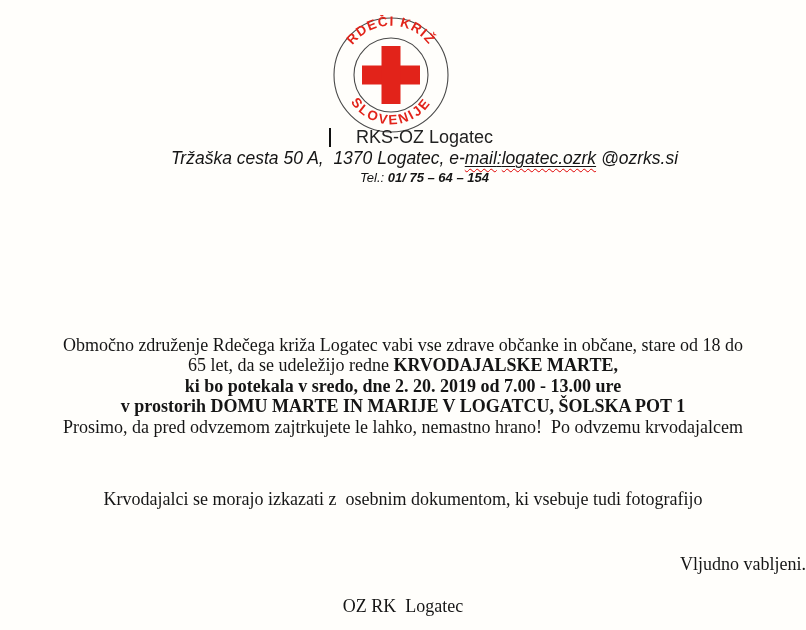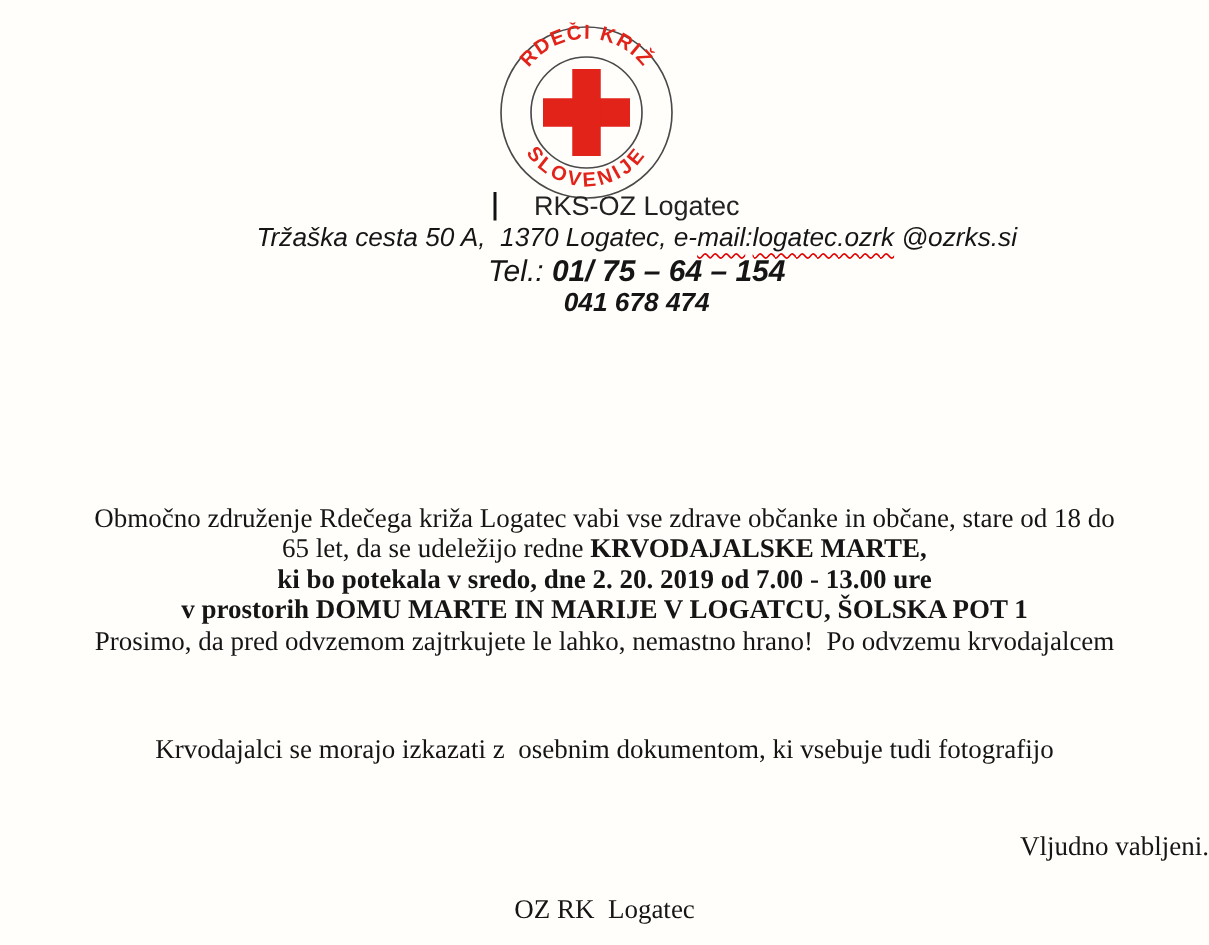--- a/index.html
+++ b/index.html
@@ -38,25 +38,26 @@
     top: 128px;
     width: 2px;
     height: 19px;
     background: #111;
   }
 
   
   .sans { font-family: "Liberation Sans", "DejaVu Sans", sans-serif; margin-left: 43px; }
   .org-line   { top: 127px; font-size: 18px; color: #222; white-space: pre; }
   .addr-line  { top: 148px; font-size: 17.5px; font-style: italic; white-space: pre; }
-  .tel-line   { top: 170px; font-size: 20px; font-style: italic; white-space: pre; }
+  .tel-line   { top: 170px; font-size: 13px; font-style: italic; white-space: pre; }
   .mobile-line{ top: 191px; font-size: 17.5px; font-style: italic; font-weight: bold; white-space: pre; }
   .bold { font-weight: bold; }
 
   .email-underline {
+    text-decoration: underline;
     text-decoration-thickness: 1px;
     text-underline-offset: 2px;
   }
   .wavy {
     text-decoration: underline wavy #e00000;
     text-decoration-thickness: 1px;
     text-underline-offset: 4px;
   }
 
   
@@ -98,21 +99,20 @@
   </div>
 
   <div class="text-cursor"></div>
 
   <div class="abs center sans org-line">RKS-OZ Logatec</div>
 
   <div class="abs center sans addr-line"><span>Tržaška cesta 50 A,  1370 Logatec, e-</span><span class="email-underline"><span class="wavy">mail</span><span>:</span><span class="wavy">logatec.ozrk</span></span><span> @ozrks.si</span></div>
 
   <div class="abs center sans tel-line"><span>Tel.: </span><span class="bold">01/ 75 – 64 – 154</span></div>
 
-  <div class="abs center sans mobile-line">041 678 474</div>
 
 
   <div class="abs center serif para1">
     <div class="pline">Območno združenje Rdečega križa Logatec vabi vse zdrave občanke in občane, stare od 18 do</div>
     <div class="pline"><span>65 let, da se udeležijo redne </span><span class="bold">KRVODAJALSKE MARTE,</span></div>
     <div class="pline bold">ki bo potekala v sredo, dne 2. 20. 2019 od 7.00 - 13.00 ure</div>
     <div class="pline bold">v prostorih DOMU MARTE IN MARIJE V LOGATCU, ŠOLSKA POT 1</div>
     <div class="pline">Prosimo, da pred odvzemom zajtrkujete le lahko, nemastno hrano!  Po odvzemu krvodajalcem</div>
   </div>
 

